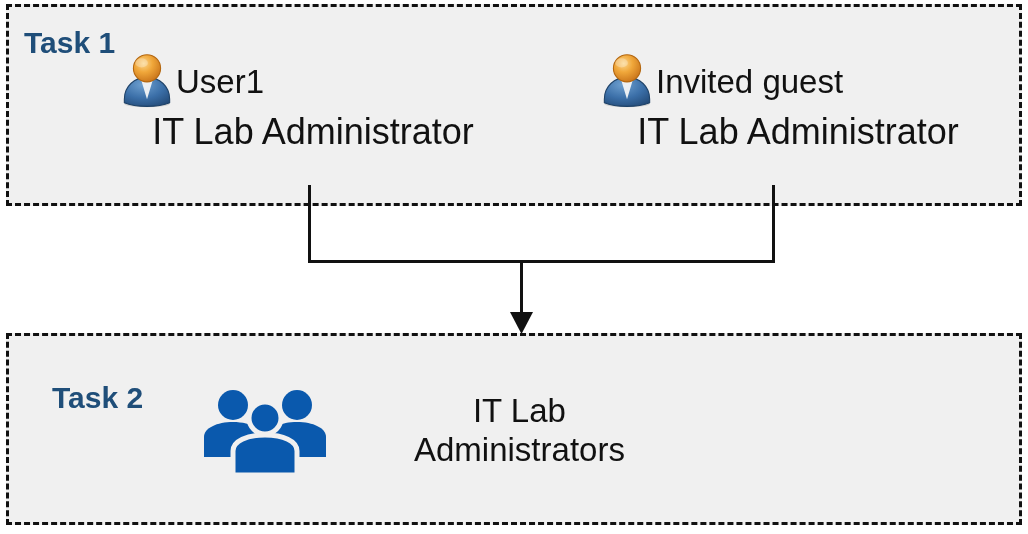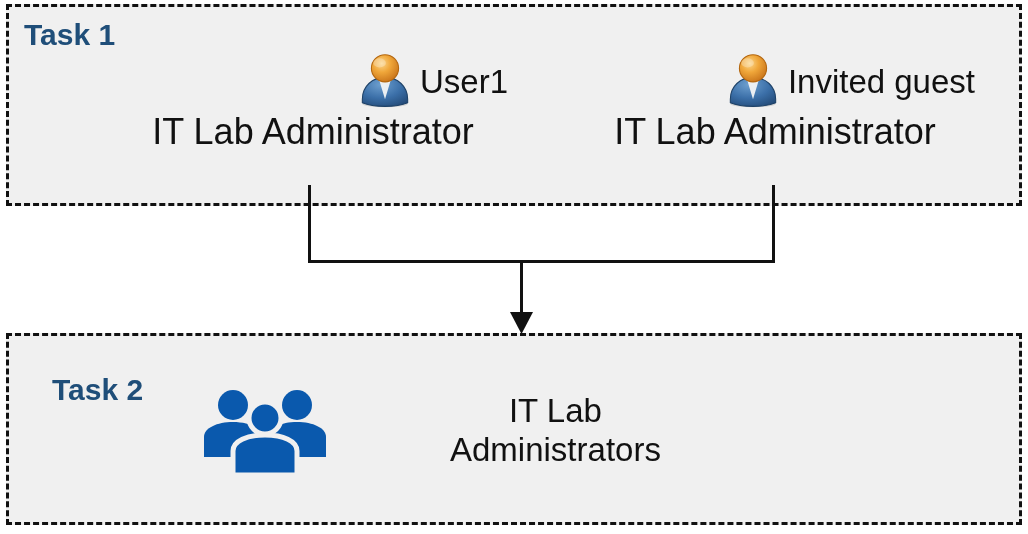--- a/index.html
+++ b/index.html
@@ -44,63 +44,64 @@
 
   
   .task-label {
     position: absolute;
     color: #1F4E79;
     font-weight: bold;
     font-size: 30px;
     letter-spacing: 0px;
     line-height: 1;
     white-space: nowrap;
+    margin-top: 8px;
   }
   #task1-label { left: 24px; top: 20px; }
   #task2-label { left: 52px; top: 375px; }
 
   
   .person {
     position: absolute;
     text-align: center;
   }
   .person-row {
     display: flex;
     align-items: center;
-    justify-content: flex-end;
-    gap: 6px;
+    justify-content: flex-start;
+    gap: 0;
     height: 62px;
   }
   .person-name {
     font-size: 33px;
     color: #111111;
     white-space: nowrap;
     line-height: 1;
   }
   .person-role {
     font-size: 36px;
     color: #111111;
     white-space: nowrap;
     line-height: 1;
     margin-top: 2px;
   }
   #person-user1  { left: 118px; top: 50px; width: 390px; }
-  #person-guest  { left: 575px; top: 50px; width: 400px; }
+  #person-guest  { left: 598px; top: 50px; width: 400px; }
 
   .user-icon { width: 58px; height: 58px; flex: 0 0 58px; display:block; }
 
   
   #group-entry {
     position: absolute;
     left: 200px;
     top: 385px;
     width: 600px;
     display: flex;
     align-items: center;
-    gap: 120px;
+    gap: 84px;
   }
   .group-icon { width: 130px; height: 92px; flex: 0 0 130px; display:block; }
   .group-label {
     font-size: 33px;
     color: #111111;
     line-height: 1.18;
     text-align: center;
     white-space: pre-line;
   }
 

